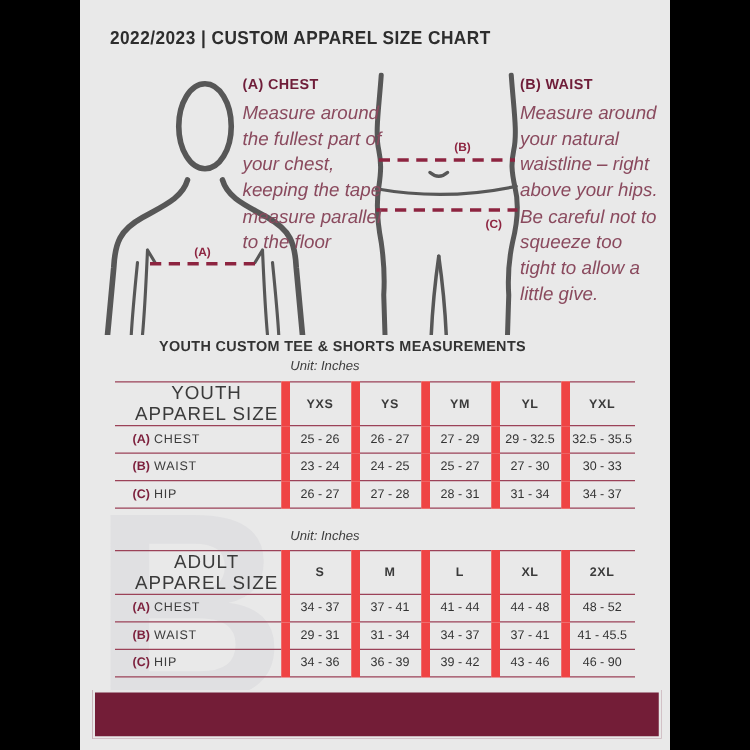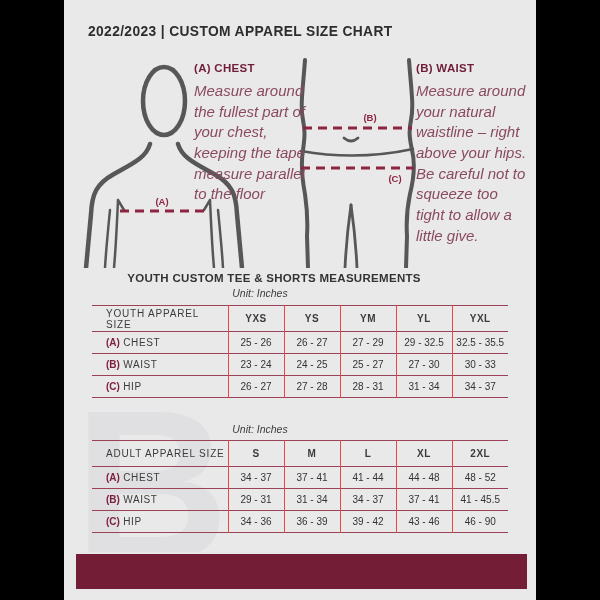--- a/index.html
+++ b/index.html
@@ -38,25 +38,25 @@
     font-weight:bold;color:#333;letter-spacing:0.3px;}
   .tbl-unit{position:absolute;left:0;width:392px;text-align:center;font-size:10.5px;
     font-style:italic;color:#3d3d3d;}
   .t1-title{top:272px;} .t1-unit{top:287px;}
   .t2-title{top:409px;} .t2-unit{top:423px;}
   table.size{position:absolute;left:28px;width:416px;border-collapse:collapse;table-layout:fixed;
     border-top:1px solid #9b4258;border-bottom:1px solid #9b4258;}
   .tbl-youth{top:305px;} .tbl-adult{top:440px;}
   table.size col.c-label{width:136px;} table.size col.c-size{width:56px;}
   table.size thead tr{height:26px;} table.size tbody tr{height:22px;}
-  table.size th,table.size td{padding:0;border-left:1px solid #ef4444;font-size:10px;
+  table.size th,table.size td{padding:0;border-left:7px solid #ef4444;font-size:10px;
     text-align:center;color:#333;}
   table.size th{font-weight:bold;color:#3b3b3b;letter-spacing:0.5px;}
   table.size th.lbl,table.size td.lbl{border-left:none;text-align:left;padding-left:14px;}
-  table.size th.lbl{font-weight:normal;letter-spacing:0.8px;font-size:10px;color:#3b3b3b;}
+  table.size th.lbl{font-weight:normal;letter-spacing:0.8px;font-size:15px;color:#3b3b3b;text-align:center;}
   table.size tbody tr{border-top:1px solid #9b4258;}
   table.size td.lbl .pfx{color:#7c1f3c;font-weight:bold;}
   table.size td.lbl .nm{color:#3b3b3b;letter-spacing:0.6px;}
 
   
   .footer-bar{position:absolute;left:10px;top:552px;width:455px;height:39px;
     background:#731d37;border:2px solid #e8e8e8;box-sizing:border-box;}
 </style>
 </head>
 <body>

